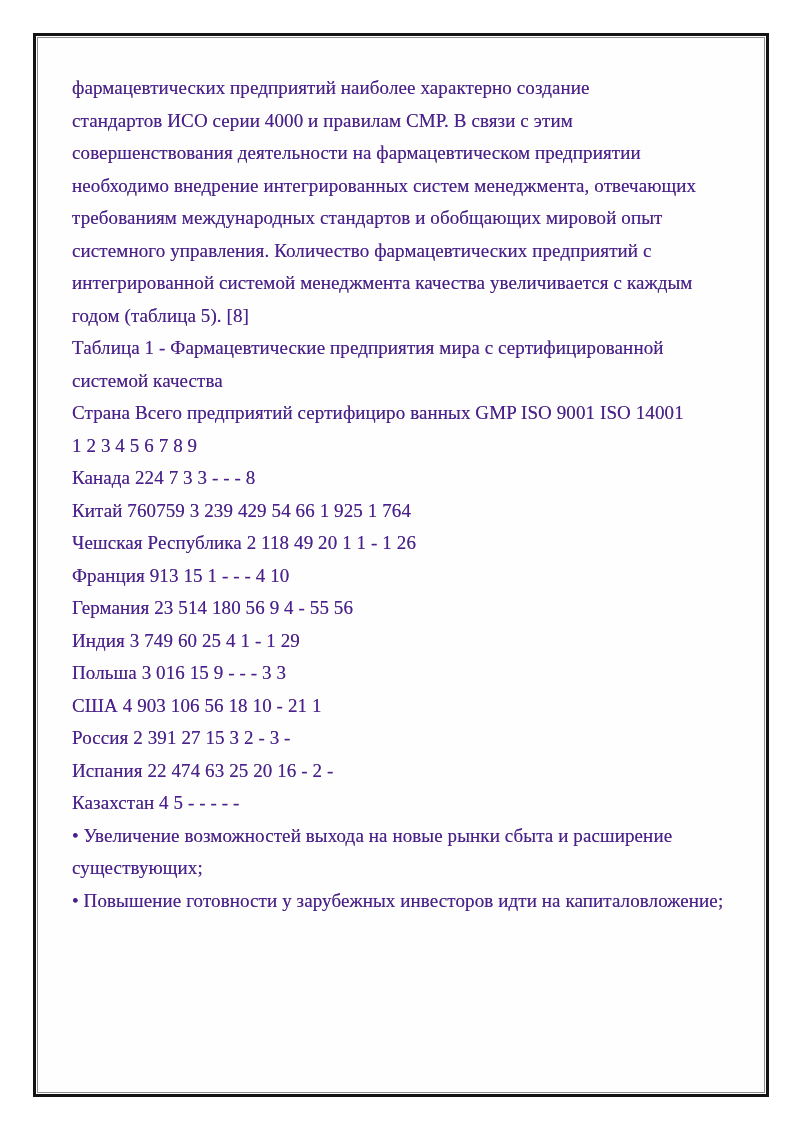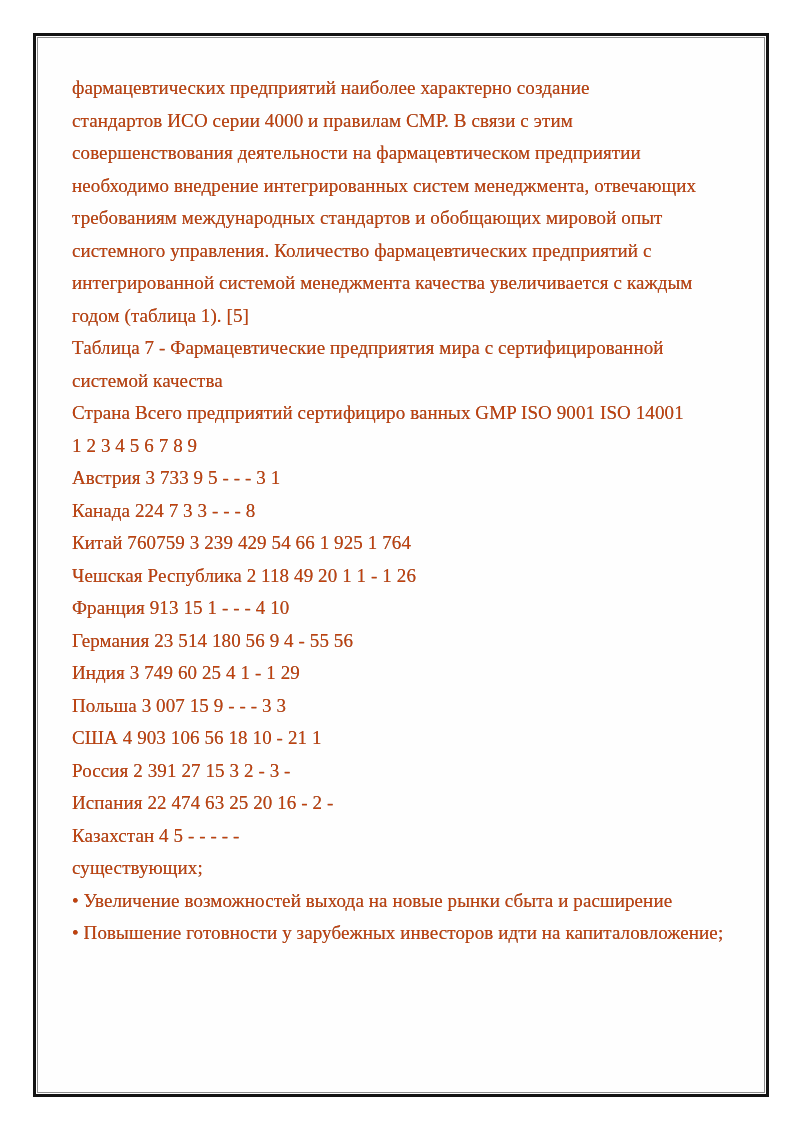--- a/index.html
+++ b/index.html
@@ -7,21 +7,21 @@
     padding: 0;
     background: #ffffff;
   }
   .sheet {
     position: relative;
     width: 800px;
     height: 1131px;
     background: #ffffff;
     overflow: hidden;
     font-family: "Liberation Serif", "DejaVu Serif", serif;
-    color: #c2410c;
+    color: #4c1d95;
   }
   .frame {
     position: absolute;
     left: 33px;
     top: 33px;
     width: 736px;
     height: 1064px;
     box-sizing: border-box;
     border: 4px solid #131313;
     background: #fefefe;
@@ -56,42 +56,41 @@
     <div class="frame-inner">
       <div class="content">
 
         <div class="line">фармацевтических предприятий наиболее характерно создание</div>
         <div class="line">стандартов ИСО серии 4000 и правилам СМР. В связи с этим</div>
         <div class="line">совершенствования деятельности на фармацевтическом предприятии</div>
         <div class="line">необходимо внедрение интегрированных систем менеджмента, отвечающих</div>
         <div class="line">требованиям международных стандартов и обобщающих мировой опыт</div>
         <div class="line">системного управления. Количество фармацевтических предприятий с</div>
         <div class="line">интегрированной системой менеджмента качества увеличивается с каждым</div>
-        <div class="line">годом (таблица 1). [5]</div>
+        <div class="line">годом (таблица 5). [8]</div>
 
-        <div class="line">Таблица 7 - Фармацевтические предприятия мира с сертифицированной</div>
+        <div class="line">Таблица 1 - Фармацевтические предприятия мира с сертифицированной</div>
         <div class="line">системой качества</div>
 
         <div class="line">Страна Всего предприятий сертифициро ванных GMP ISO 9001 ISO 14001</div>
 
         <div class="line">1 2 3 4 5 6 7 8 9</div>
 
-        <div class="line">Австрия 3 733 9 5 - - - 3 1</div>
         <div class="line">Канада 224 7 3 3 - - - 8</div>
         <div class="line">Китай 760759 3 239 429 54 66 1 925 1 764</div>
         <div class="line">Чешская Республика 2 118 49 20 1 1 - 1 26</div>
         <div class="line">Франция 913 15 1 - - - 4 10</div>
         <div class="line">Германия 23 514 180 56 9 4 - 55 56</div>
         <div class="line">Индия 3 749 60 25 4 1 - 1 29</div>
-        <div class="line">Польша 3 007 15 9 - - - 3 3</div>
+        <div class="line">Польша 3 016 15 9 - - - 3 3</div>
         <div class="line">США 4 903 106 56 18 10 - 21 1</div>
         <div class="line">Россия 2 391 27 15 3 2 - 3 -</div>
         <div class="line">Испания 22 474 63 25 20 16 - 2 -</div>
         <div class="line">Казахстан 4 5 - - - - -</div>
 
+        <div class="line">• Увеличение возможностей выхода на новые рынки сбыта и расширение</div>
         <div class="line">существующих;</div>
-        <div class="line">• Увеличение возможностей выхода на новые рынки сбыта и расширение</div>
         <div class="line">• Повышение готовности у зарубежных инвесторов идти на капиталовложение;</div>
 
       </div>
     </div>
   </div>
 </div>
 
 </body></html>

